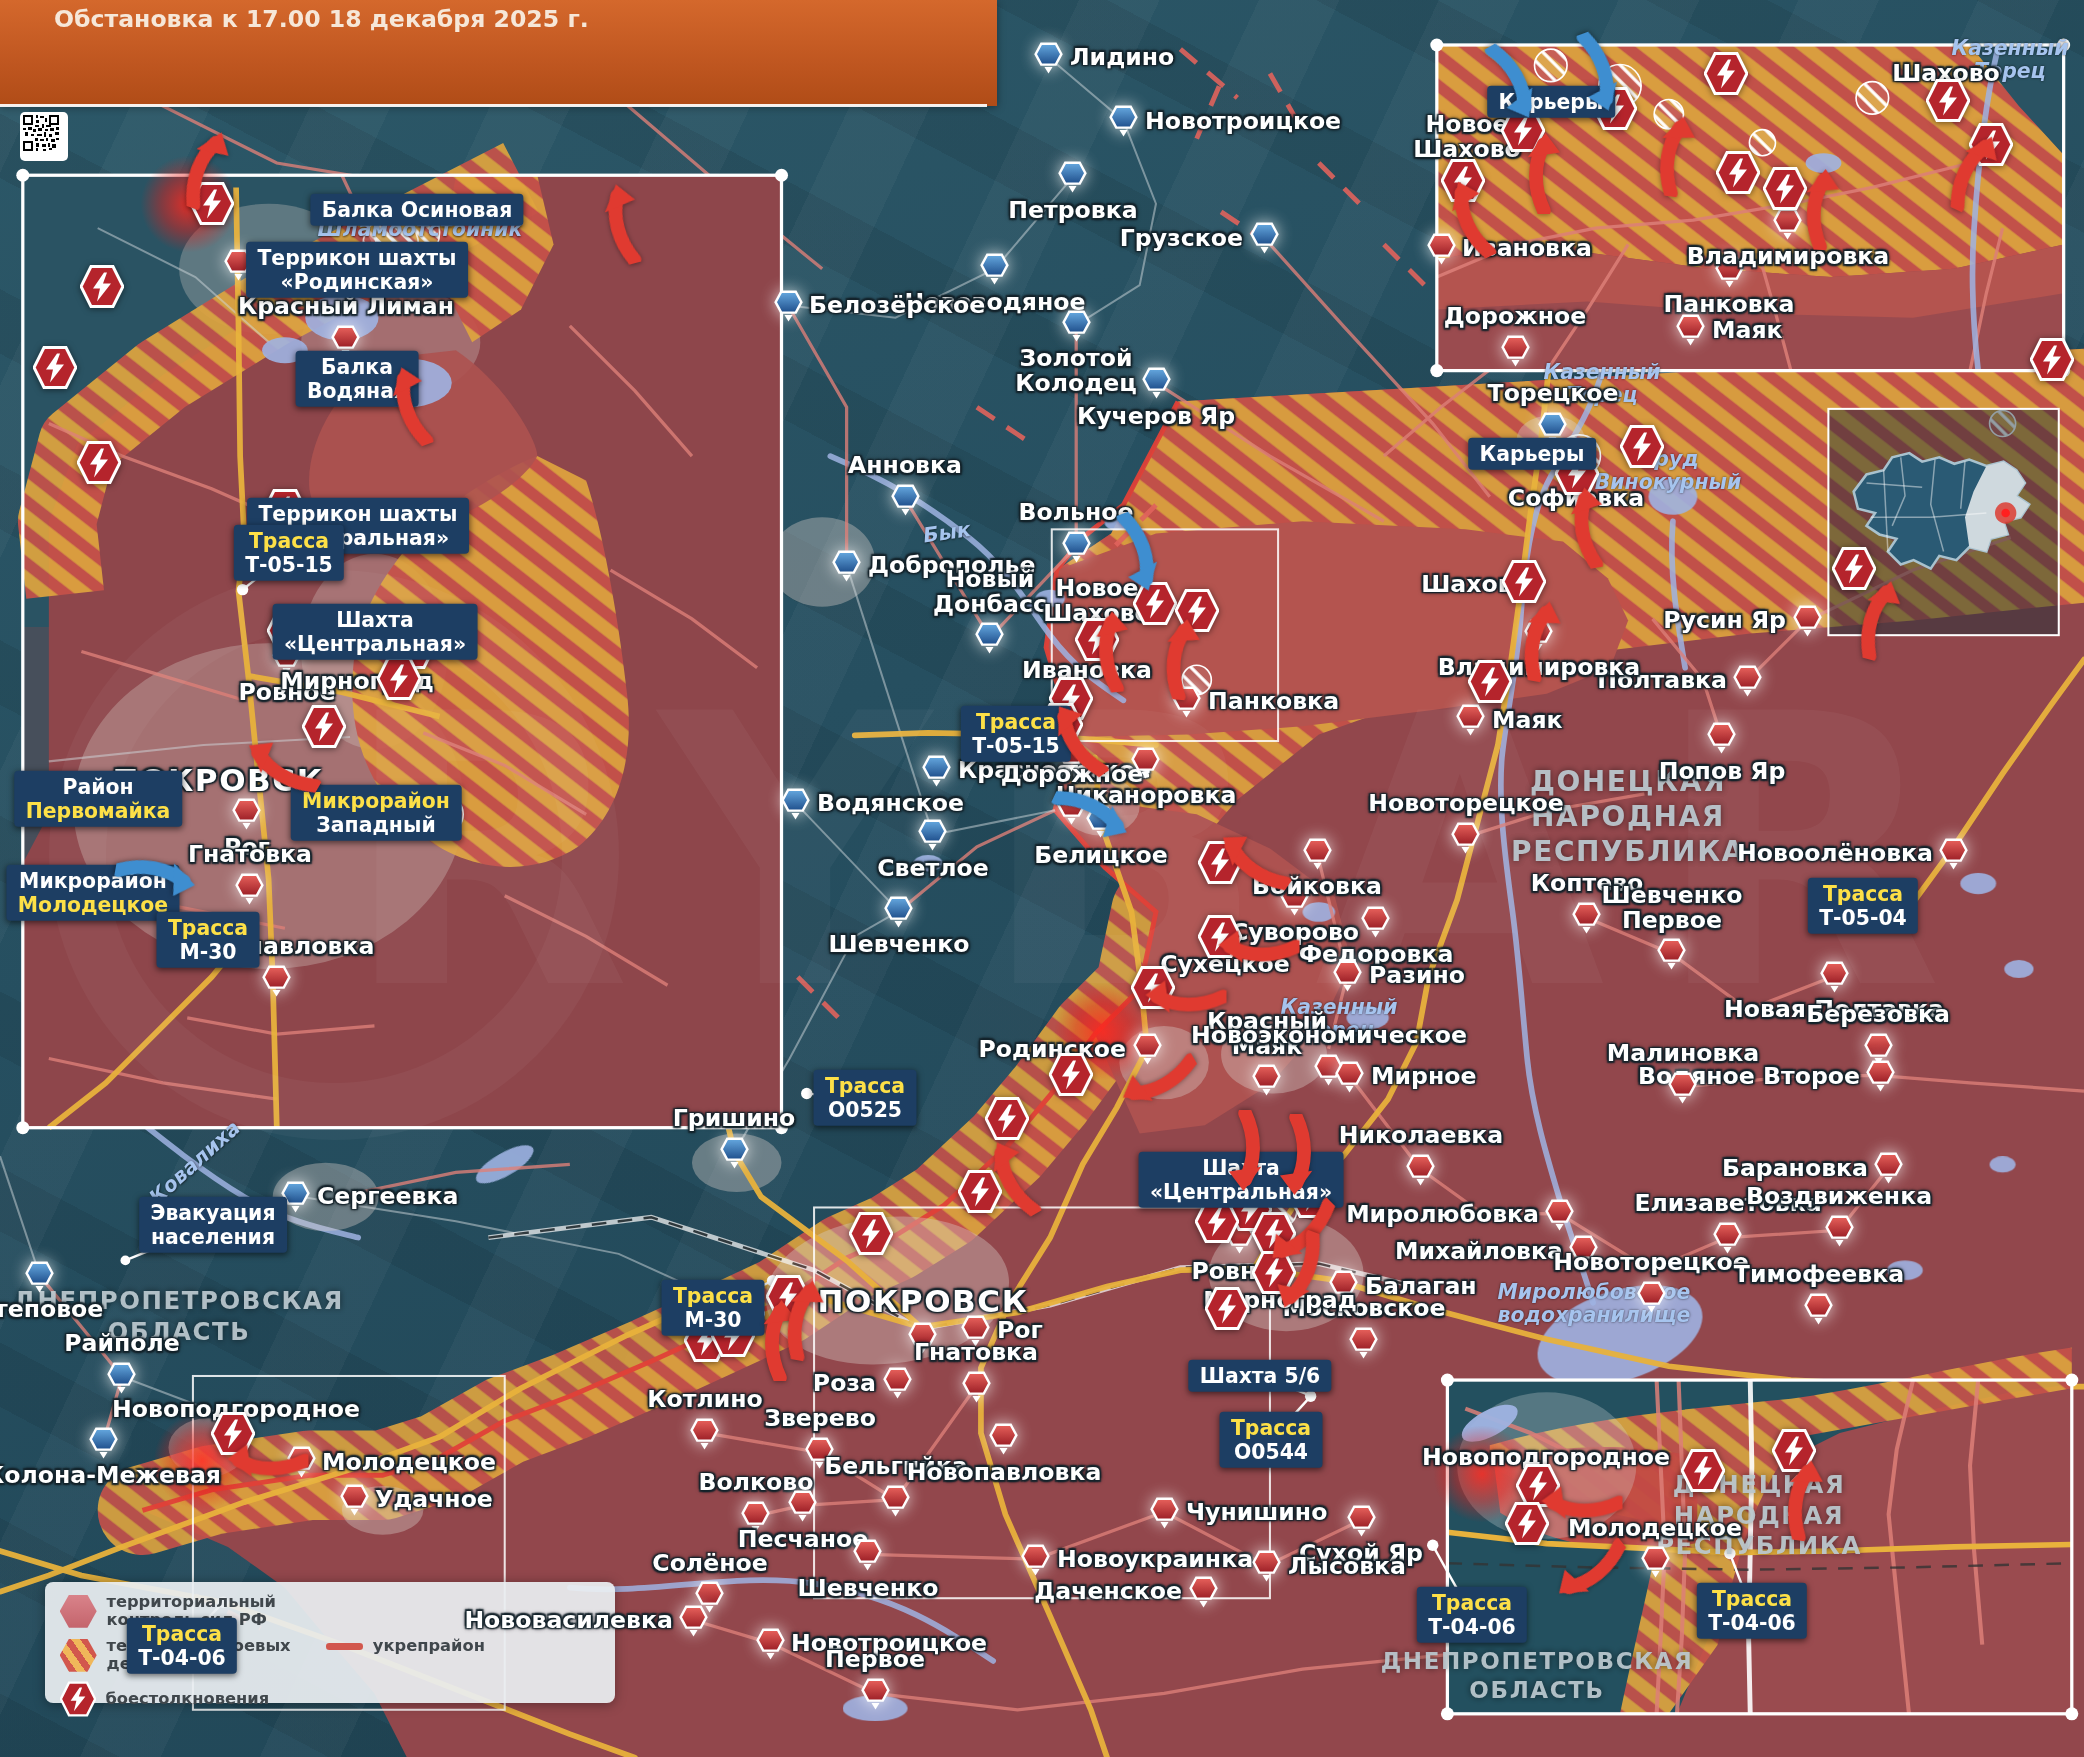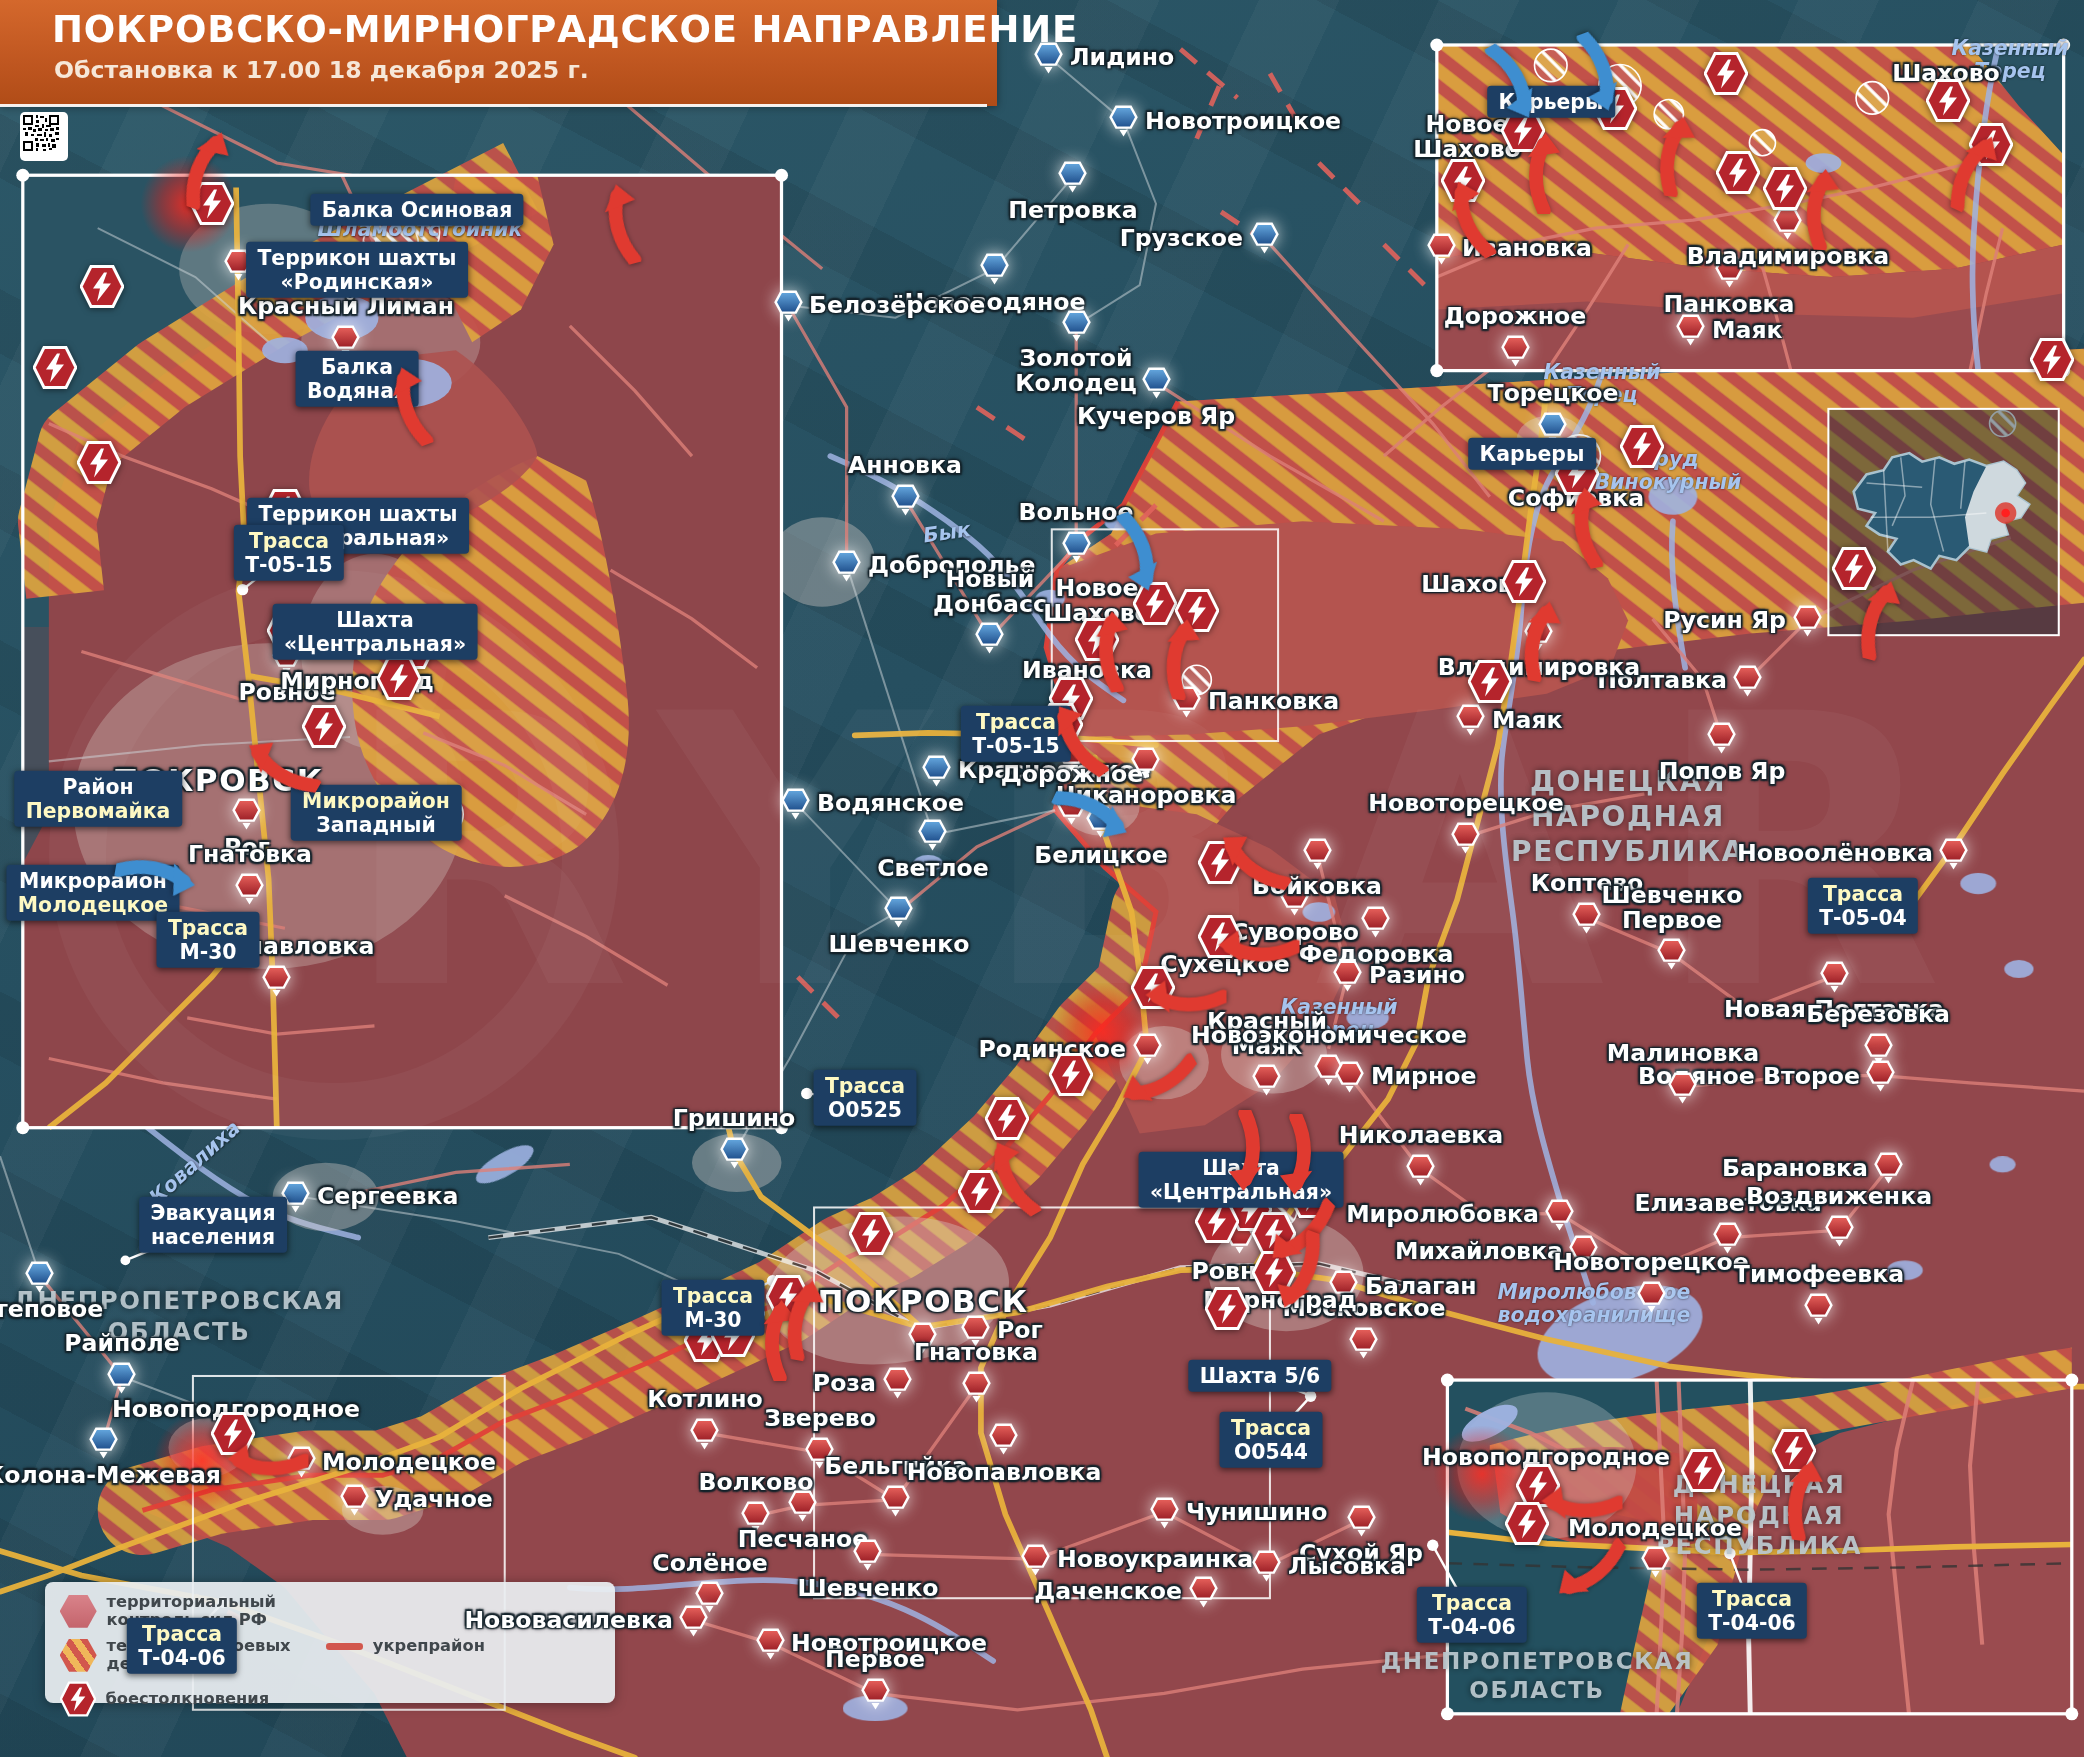--- a/index.html
+++ b/index.html
@@ -15,21 +15,21 @@
         text-shadow:-1.6px -1.6px 1.6px #14232b,1.6px -1.6px 1.6px #14232b,-1.6px 1.6px 1.6px #14232b,1.6px 1.6px 1.6px #14232b,0 0 4.9px rgba(0,0,0,.8);}
   .slbl.big{font-size:31px;letter-spacing:1.6px;}
   .slbl .c{display:block;text-align:center;}
   .region{position:absolute;color:#b9c6cc;font-weight:bold;font-size:28px;text-align:center;line-height:1.25;
           letter-spacing:1.6px;text-shadow:0 0 6.5px rgba(0,0,0,.55);opacity:.95;white-space:nowrap;transform:translate(-50%,-50%);}
   .river{position:absolute;color:#a6c4ee;font-style:italic;font-weight:bold;font-size:20.4px;line-height:1.15;text-align:center;
          text-shadow:0 0.8px 2.4px rgba(0,0,0,.7);white-space:nowrap;transform:translate(-50%,-50%);}
   .ibox{position:absolute;background:#1d3e63;border-radius:4.1px;padding:4.1px 11.4px;text-align:center;
         font-weight:bold;font-size:20.4px;line-height:1.18;color:#fff;transform:translate(-50%,-50%);
         box-shadow:0 1.6px 6.5px rgba(0,0,0,.55);white-space:nowrap;}
-  .ibox .y{color:#fef9c3;display:block;} .ibox .w{color:#fff;display:block;}
+  .ibox .y{color:#fde047;display:block;} .ibox .w{color:#fff;display:block;}
   .marker,.bolt,.glow,.arrow{position:absolute;}
   .glow{width:98px;height:98px;border-radius:50%;transform:translate(-50%,-50%);
         background:radial-gradient(circle,rgba(255,40,30,.85) 0%,rgba(230,30,25,.45) 40%,rgba(200,20,20,0) 70%);}
   
   #hdr{position:absolute;left:0;top:0;width:997px;height:106px;
        background:linear-gradient(180deg,#d4682c 0%,#bf5620 60%,#b04c17 100%);
        box-shadow:0 1.6px 8.1px rgba(0,0,0,.4);}
   #hdr h1{margin:8.1px 0 0 52px;color:#fff;font-size:37px;letter-spacing:0.8px;white-space:nowrap;}
   #hdr h2{margin:4.9px 0 0 54px;color:#f6e7d8;font-size:23.6px;font-weight:bold;}
   #hline{position:absolute;left:0;top:104px;width:987px;height:3.3px;background:#fff;opacity:.92;}
@@ -365,21 +365,20 @@
         <circle cx="1545" cy="1497" r="6" fill="#fff"></circle>
         <line x1="1548" y1="1690" x2="1610" y2="1714" stroke="#fff" stroke-width="3"></line>
         <circle cx="1610" cy="1714" r="6" fill="#fff"></circle>
       </g>
 </svg>
 
 <div class="wm" style="left:342px;top:635px;font-size:375px;letter-spacing:49px;opacity:0.04;">RYBAR</div>
 <div class="wm" style="left:49px;top:570px;width:456px;height:456px;border:57px solid #fff;border-radius:50%;opacity:0.04;"></div>
 
 <div id="hdr">
-  <h1>ПОКРОВСКО-МИРНОГРАДСКОЕ НАПРАВЛЕНИЕ</h1>
   <h2>Обстановка к 17.00 18 декабря 2025 г.</h2>
 </div>
 <div id="hline"></div>
 <div id="qr">
   <svg width="36" height="36" viewBox="0 0 33 33" shape-rendering="crispEdges">
     <rect width="33" height="33" fill="#fff"></rect>
     <path fill="#000" d="M0,0h9v9h-9z M24,0h9v9h-9z M0,24h9v9h-9z M2,2v5h5v-5z M26,2v5h5v-5z M2,26v5h5v-5z
       M12,0h2v3h-2z M16,1h3v2h-3z M20,3h2v3h-2z M12,5h3v2h-3z M11,9h4v2h-4z M17,8h2v4h-2z M21,9h5v2h-5z
       M0,12h3v2h-3z M5,11h3v3h-3z M9,13h3v3h-3z M14,12h3v3h-3z M20,13h3v2h-3z M25,12h3v3h-3z M30,11h3v3h-3z
       M2,16h3v3h-3z M7,17h3v2h-3z M13,17h4v2h-4z M19,16h2v4h-2z M24,17h3v3h-3z M29,16h4v2h-4z

